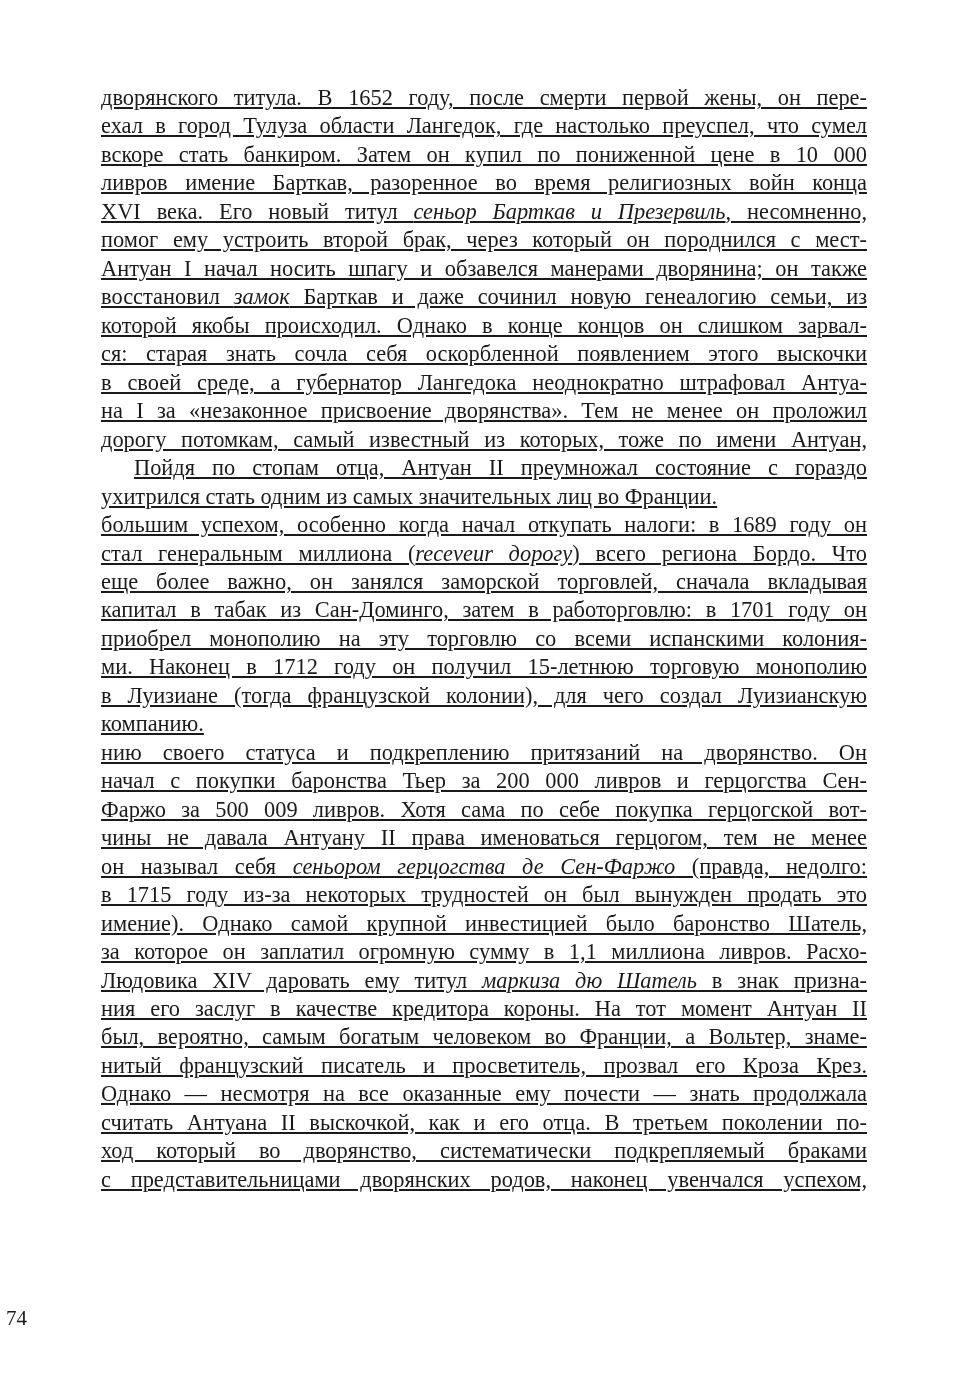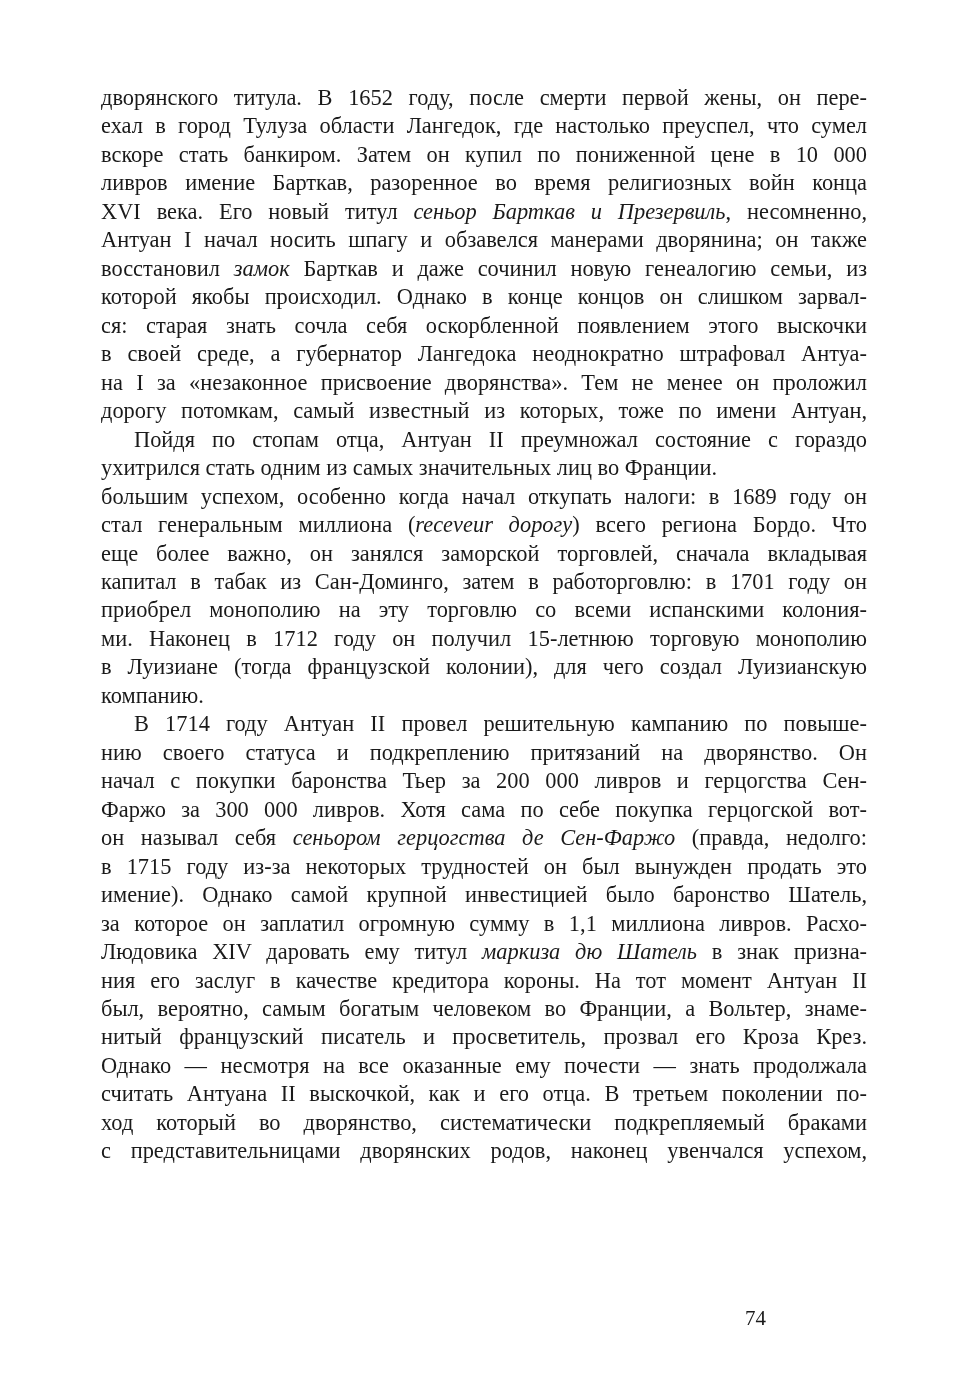--- a/index.html
+++ b/index.html
@@ -6,59 +6,61 @@
   body { width: 957px; height: 1388px; position: relative; overflow: hidden; }
   .page {
     position: absolute; left: 101px; top: 84px; width: 766px;
     font-family: "Liberation Serif", "DejaVu Serif", serif;
     font-size: 22.4px; color: #1a1a1a;
   }
   .line {
     display: block; height: 28.48px; line-height: 28.48px;
     white-space: nowrap; text-align: justify; text-align-last: justify;
     overflow: visible;
+    text-decoration: underline;
   }
   .line.last { text-align-last: left; }
   .line.indent { padding-left: 33px; }
   .line i { font-style: italic; }
   .folio {
-    position: absolute; left: 0; width: 766px; top: 1306px; text-align: right;
-    font-family: "Liberation Serif", "DejaVu Serif", serif; font-size: 21px; color: #1a1a1a;
+    position: absolute; left: 0; width: 766px; top: 1306px; text-align: left;
+    font-family: "Liberation Serif", "DejaVu Serif", serif; font-size: 21px; color: #1a1a1a; padding-left: 6px;
   }
 </style>
 </head>
 <body>
 
 <div class="page" id="page-body">
     <span class="line"><span>дворянского титула. В 1652 году, после смерти первой жены, он пере-</span></span>
     <span class="line"><span>ехал в город Тулуза области Лангедок, где настолько преуспел, что сумел</span></span>
     <span class="line"><span>вскоре стать банкиром. Затем он купил по пониженной цене в 10 000</span></span>
     <span class="line"><span>ливров имение Барткав, разоренное во время религиозных войн конца</span></span>
     <span class="line"><span>XVI века. Его новый титул </span><i>сеньор Барткав и Презервиль</i><span>, несомненно,</span></span>
+    <span class="line"><span>помог ему устроить второй брак, через который он породнился с мест-</span></span>
     <span class="line"><span>Антуан I начал носить шпагу и обзавелся манерами дворянина; он также</span></span>
     <span class="line"><span>восстановил </span><i>замок</i><span> Барткав и даже сочинил новую генеалогию семьи, из</span></span>
     <span class="line"><span>которой якобы происходил. Однако в конце концов он слишком зарвал-</span></span>
     <span class="line"><span>ся: старая знать сочла себя оскорбленной появлением этого выскочки</span></span>
     <span class="line"><span>в своей среде, а губернатор Лангедока неоднократно штрафовал Антуа-</span></span>
     <span class="line"><span>на I за «незаконное присвоение дворянства». Тем не менее он проложил</span></span>
     <span class="line"><span>дорогу потомкам, самый известный из которых, тоже по имени Антуан,</span></span>
     <span class="line indent"><span>Пойдя по стопам отца, Антуан II преумножал состояние с гораздо</span></span>
     <span class="line last"><span>ухитрился стать одним из самых значительных лиц во Франции.</span></span>
     <span class="line"><span>большим успехом, особенно когда начал откупать налоги: в 1689 году он</span></span>
     <span class="line"><span>стал генеральным миллиона (</span><i>receveur дорогу</i><span>) всего региона Бордо. Что</span></span>
     <span class="line"><span>еще более важно, он занялся заморской торговлей, сначала вкладывая</span></span>
     <span class="line"><span>капитал в табак из Сан-Доминго, затем в работорговлю: в 1701 году он</span></span>
     <span class="line"><span>приобрел монополию на эту торговлю со всеми испанскими колония-</span></span>
     <span class="line"><span>ми. Наконец в 1712 году он получил 15-летнюю торговую монополию</span></span>
     <span class="line"><span>в Луизиане (тогда французской колонии), для чего создал Луизианскую</span></span>
     <span class="line last"><span>компанию.</span></span>
-    <span class="line indent"><span>В 1714 году Антуан II провел решительную кампанию по повыше-</span></span>
     <span class="line"><span>нию своего статуса и подкреплению притязаний на дворянство. Он</span></span>
     <span class="line"><span>начал с покупки баронства Тьер за 200 000 ливров и герцогства Сен-</span></span>
-    <span class="line"><span>Фаржо за 300 000 ливров. Хотя сама по себе покупка герцогской вот-</span></span>
+    <span class="line"><span>Фаржо за 500 009 ливров. Хотя сама по себе покупка герцогской вот-</span></span>
+    <span class="line"><span>чины не давала Антуану II права именоваться герцогом, тем не менее</span></span>
     <span class="line"><span>он называл себя </span><i>сеньором герцогства де Сен-Фаржо</i><span> (правда, недолго:</span></span>
     <span class="line"><span>в 1715 году из-за некоторых трудностей он был вынужден продать это</span></span>
     <span class="line"><span>имение). Однако самой крупной инвестицией было баронство Шатель,</span></span>
     <span class="line"><span>за которое он заплатил огромную сумму в 1,1 миллиона ливров. Расхо-</span></span>
     <span class="line"><span>Людовика XIV даровать ему титул </span><i>маркиза дю Шатель</i><span> в знак призна-</span></span>
     <span class="line"><span>ния его заслуг в качестве кредитора короны. На тот момент Антуан II</span></span>
     <span class="line"><span>был, вероятно, самым богатым человеком во Франции, а Вольтер, знаме-</span></span>
     <span class="line"><span>нитый французский писатель и просветитель, прозвал его Кроза Крез.</span></span>
     <span class="line"><span>Однако — несмотря на все оказанные ему почести — знать продолжала</span></span>
     <span class="line"><span>считать Антуана II выскочкой, как и его отца. В третьем поколении по-</span></span>

